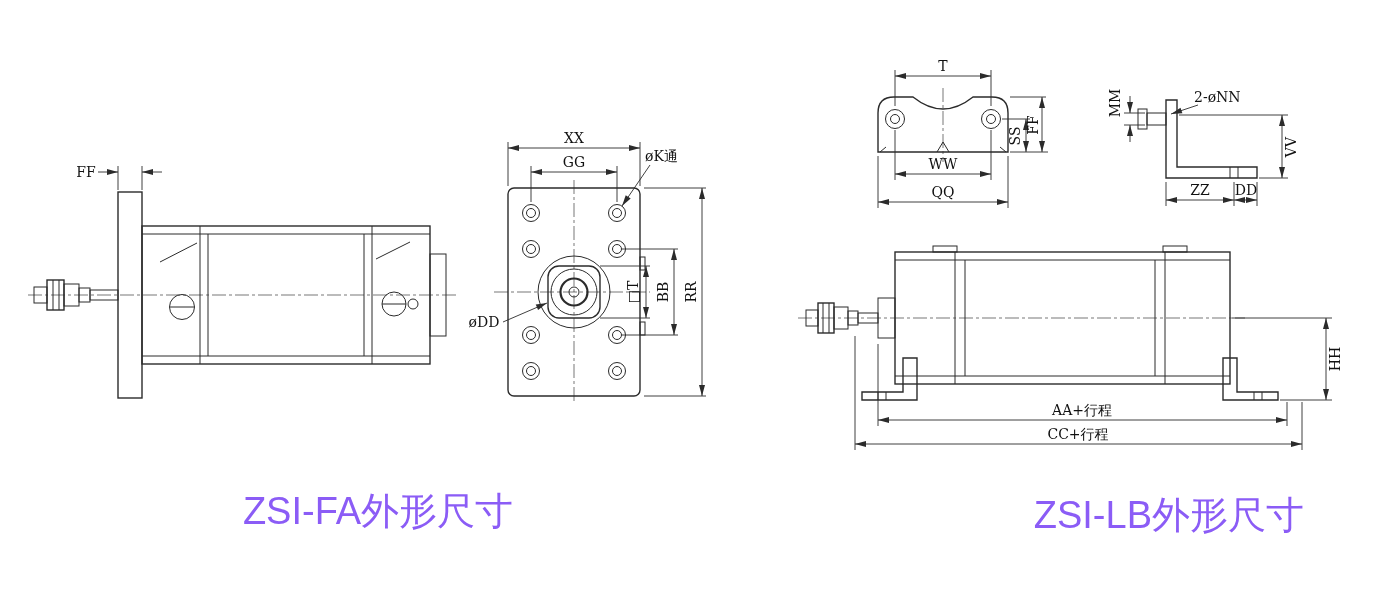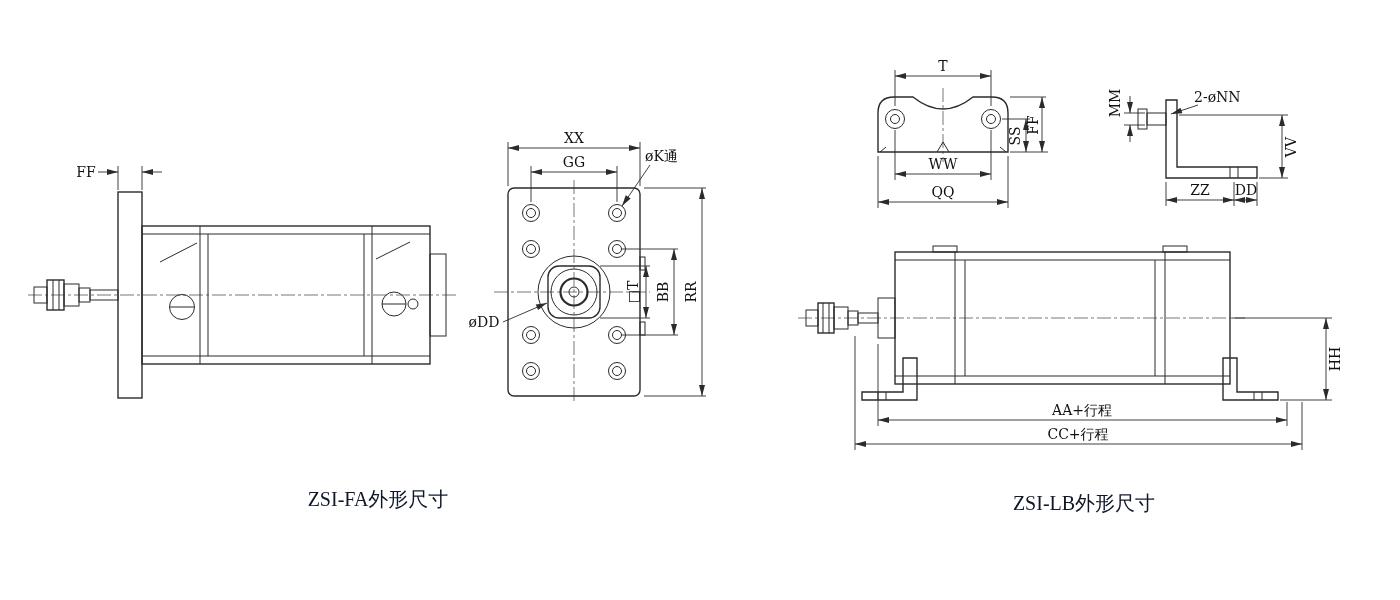--- a/index.html
+++ b/index.html
@@ -5,24 +5,24 @@
   html,body{margin:0;padding:0;background:#fff;}
   #page{position:relative;width:1400px;height:600px;background:#ffffff;overflow:hidden;
         font-family:"Liberation Sans",sans-serif;}
   svg{position:absolute;left:0;top:0;}
   .o  {fill:none;stroke:#2b2b2b;stroke-width:1.4;stroke-linejoin:miter;}
   .o2 {fill:none;stroke:#2b2b2b;stroke-width:1;}
   .dim{fill:none;stroke:#2b2b2b;stroke-width:0.9;}
   .ext{fill:none;stroke:#2b2b2b;stroke-width:0.9;}
   .cl {fill:none;stroke:#3c3c3c;stroke-width:0.7;stroke-dasharray:14 3 3 3;}
   .dt {font-family:"DejaVu Serif",serif;font-size:14px;fill:#111;}
-  .caption{position:absolute;width:320px;text-align:center;font-size:20px;color:#0f172a;
-           font-family:Liberation Serif, serif;}
+  .caption{position:absolute;width:320px;text-align:center;font-size:38px;color:#8b5cf6;
+           font-family:Liberation Sans, sans-serif;}
   #cap-fa{left:218px;top:486px;}
-  #cap-lb{left:924px;top:490px;}
+  #cap-lb{left:984px;top:490px;text-align:right;}
 </style>
 </head>
 <body>
 
 <div id="page">
 
 <svg width="1400" height="600" viewBox="0 0 1400 600">
   <defs>
     <marker id="arr" markerUnits="userSpaceOnUse" markerWidth="12" markerHeight="8" viewBox="0 0 12 8" refX="11.5" refY="4" orient="auto-start-reverse">
       <path d="M0.5,1 L11.5,4 L0.5,7 Z" fill="#2b2b2b"></path>

